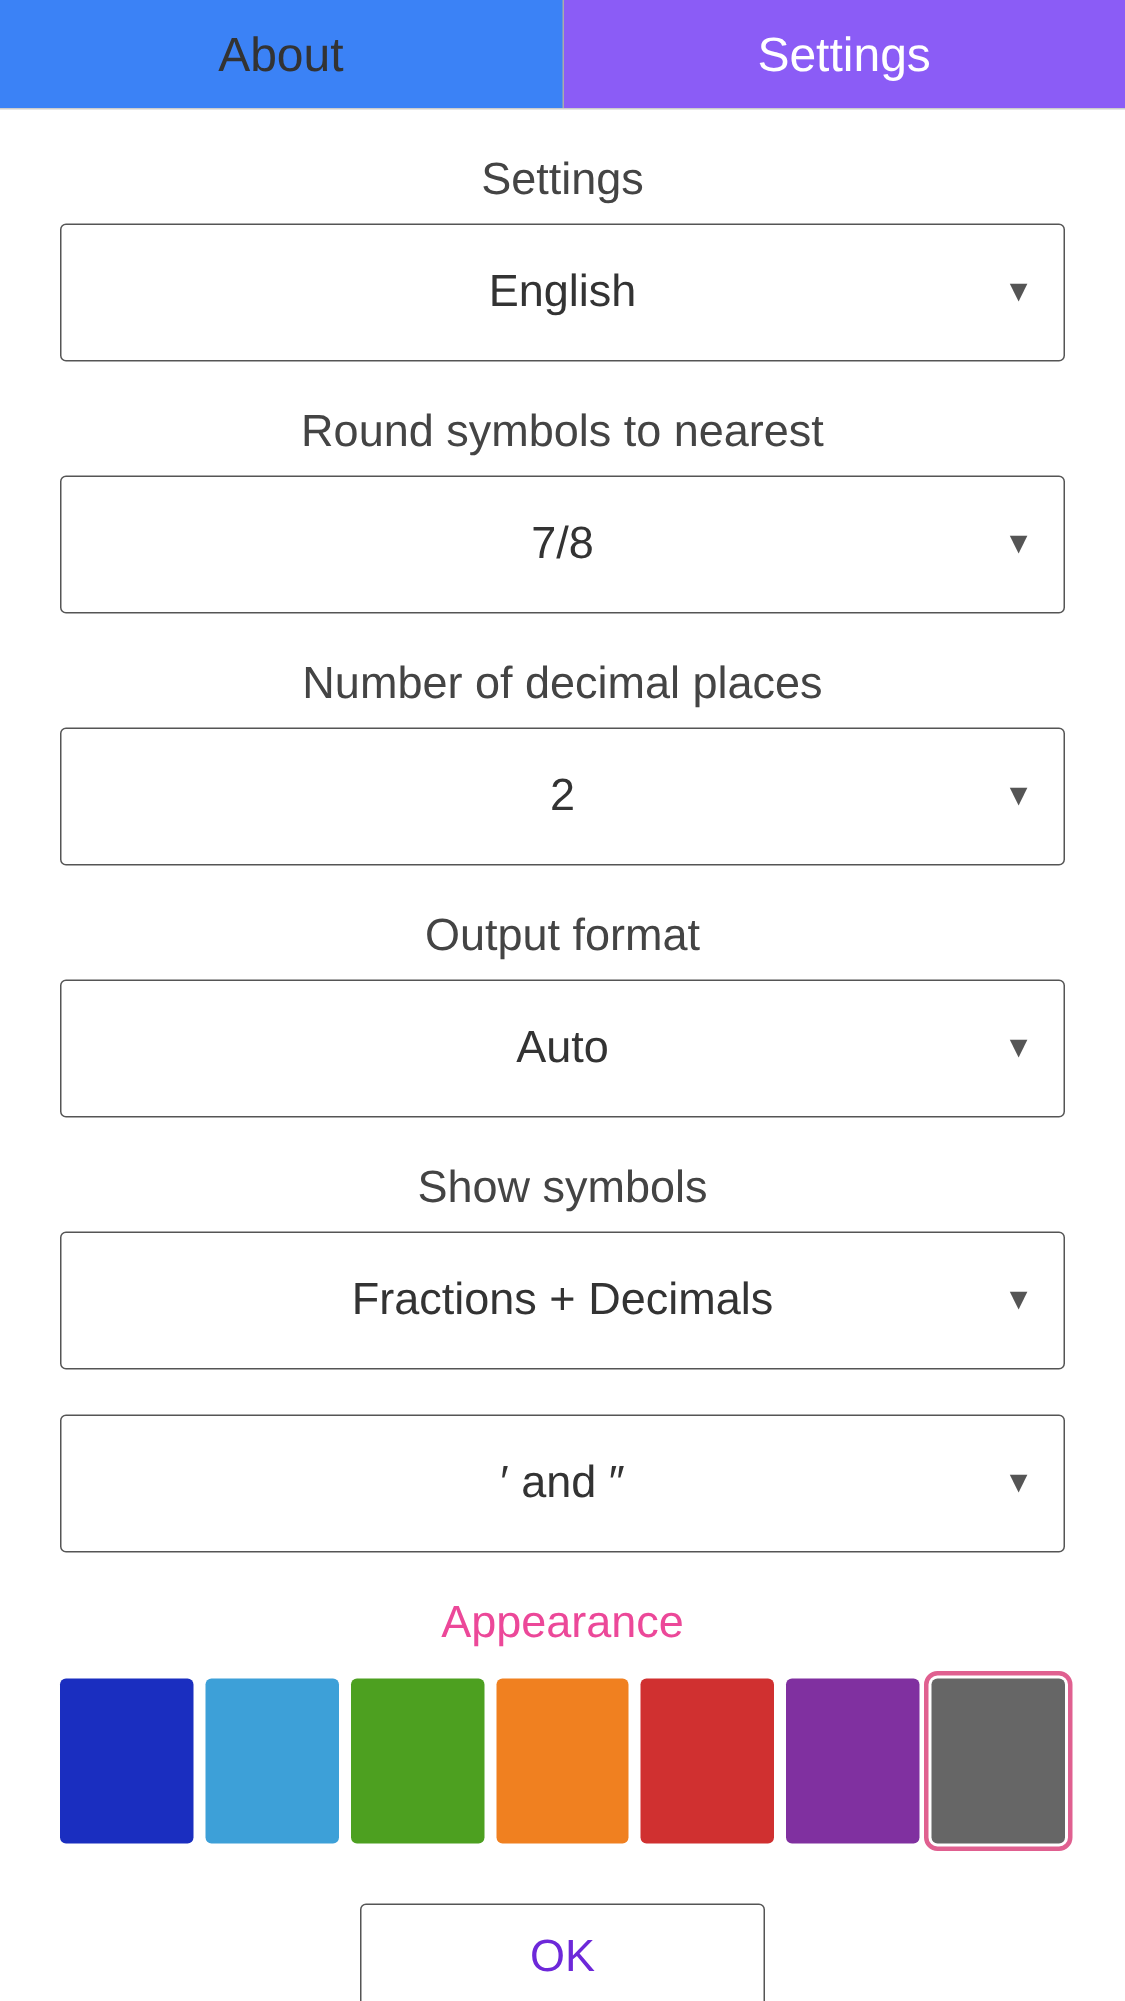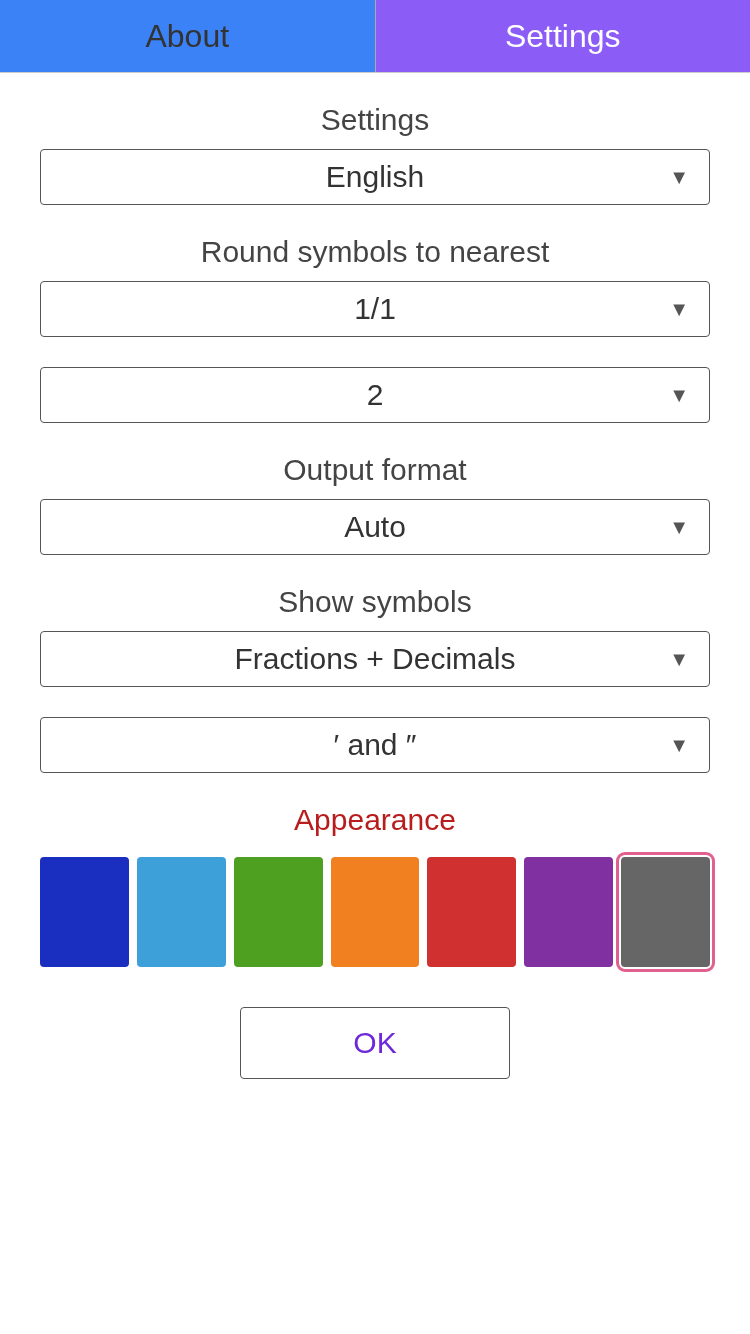--- a/index.html
+++ b/index.html
@@ -50,21 +50,21 @@
       font-size: 30px;
       color: #444;
       margin-bottom: 12px;
       font-weight: normal;
     }
     .dropdown-wrapper {
       position: relative;
       border: 1.5px solid #555;
       border-radius: 4px;
       background: #fff;
-      height: 56px;
+      height: 92px;
       display: flex;
       align-items: center;
       justify-content: center;
       cursor: pointer;
     }
     .dropdown-value {
       font-size: 30px;
       color: #333;
       text-align: center;
     }
@@ -74,21 +74,21 @@
       top: 50%;
       transform: translateY(-50%);
       font-size: 20px;
       color: #555;
     }
 
     
     .appearance-label {
       text-align: center;
       font-size: 30px;
-      color: #b91c1c;
+      color: #ec4899;
       margin-bottom: 20px;
     }
     .color-swatches {
       display: flex;
       justify-content: space-between;
       gap: 8px;
       margin-bottom: 40px;
     }
     .color-swatch {
       flex: 1;
@@ -139,26 +139,27 @@
     <div class="setting-label">Settings</div>
     <div class="dropdown-wrapper">
       <span class="dropdown-value">English</span>
       <span class="dropdown-arrow">▼</span>
     </div>
   </div>
 
   <div class="setting-group">
     <div class="setting-label">Round symbols to nearest</div>
     <div class="dropdown-wrapper">
-      <span class="dropdown-value">1/1</span>
-      <span class="dropdown-arrow">▼</span>
-    </div>
-  </div>
-
-  <div class="setting-group">
+      <span class="dropdown-value">7/8</span>
+      <span class="dropdown-arrow">▼</span>
+    </div>
+  </div>
+
+  <div class="setting-group">
+    <div class="setting-label">Number of decimal places</div>
     <div class="dropdown-wrapper">
       <span class="dropdown-value">2</span>
       <span class="dropdown-arrow">▼</span>
     </div>
   </div>
 
   <div class="setting-group">
     <div class="setting-label">Output format</div>
     <div class="dropdown-wrapper">
       <span class="dropdown-value">Auto</span>

